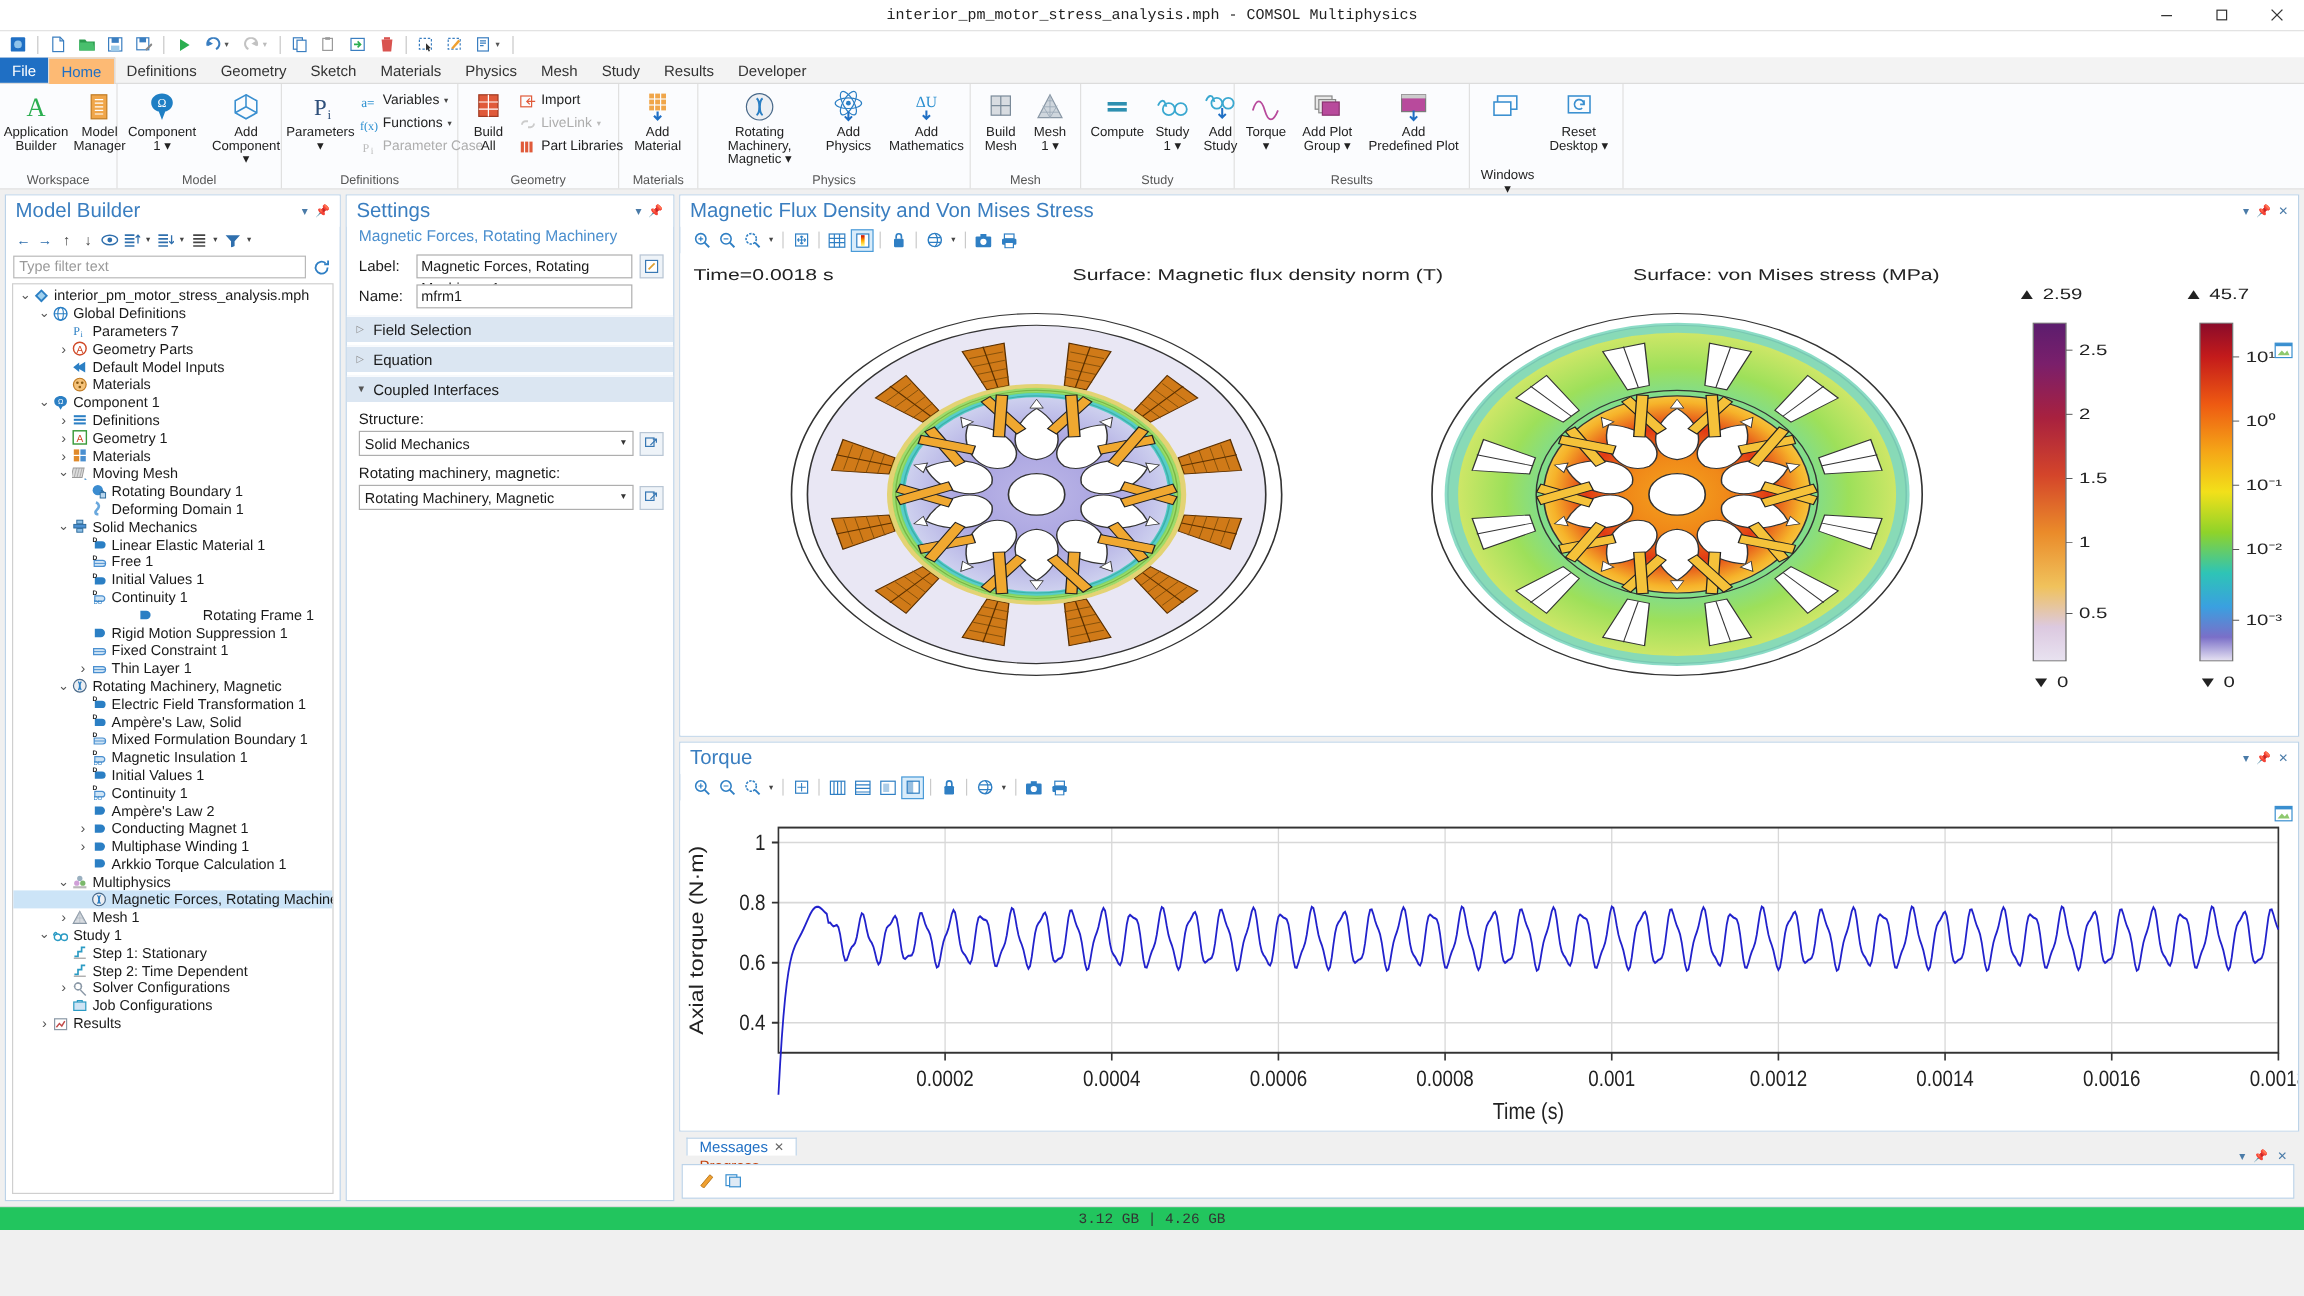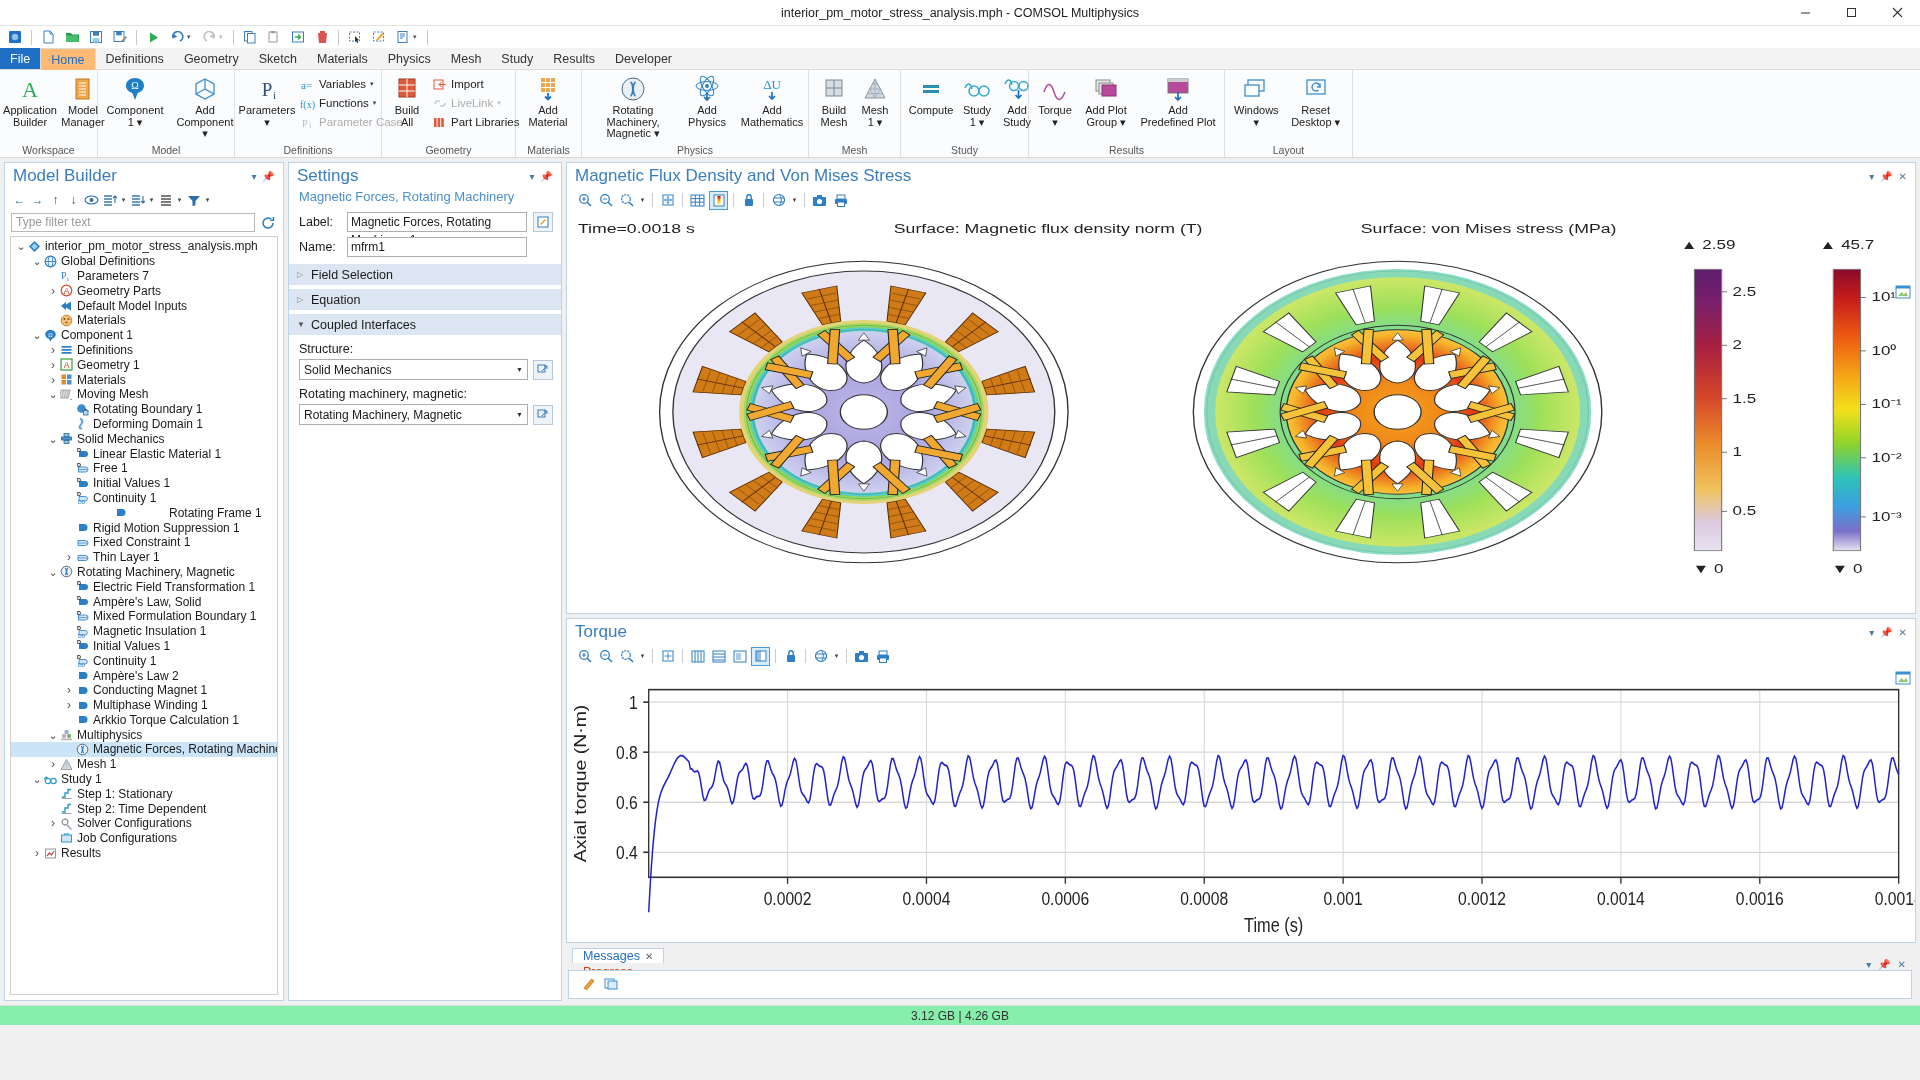--- a/index.html
+++ b/index.html
@@ -2,21 +2,21 @@
 <html><head>
 <meta charset="utf-8">
 <style>
   * { box-sizing: border-box; margin:0; padding:0; }
   body { width:1920px; height:1080px; overflow:hidden;
          font-family:"Liberation Sans", sans-serif; font-size:13px; color:#1a1a1a;
          background:#f0f0f0; }
 
   
   .titlebar { height:26px; background:#ffffff; display:flex; align-items:center;
-              position:relative; border-bottom:1px solid #e3e3e3; }
+              position:relative; border-bottom:1px solid #e3e3e3;font-family:Liberation Mono, monospace; }
   .titlebar .title { position:absolute; left:0; right:0; text-align:center;
                      font-size:12.5px; color:#222; }
   .winbtns { margin-left:auto; display:flex; height:26px; z-index:2; }
   .winbtn { width:46px; height:26px; display:flex; align-items:center; justify-content:center;
             font-size:13px; color:#333; }
 
   
   .qat { height:22px; background:#ffffff; display:flex; align-items:center;
          gap:2px; padding-left:4px; }
   .qicon { width:22px; height:20px; display:flex; align-items:center;
@@ -132,23 +132,23 @@
               gap:1px;flex-direction:column; }
   .msg-tab { display:flex; align-items:center; gap:5px; padding:0 10px;
              font-size:12.5px; border:1px solid transparent; color:#c2410c; }
   .msg-tab.active { background:#fff; border:1px solid #bcd3e8; border-bottom:none;
                     color:#1f6fc4; }
   .msg-x { font-size:10px; color:#666; }
   .msg-toolbar { height:24px; display:flex; align-items:center; gap:4px;
                  padding-left:10px; border-top:1px solid #dde8f2; }
 
   
-  .status { height:20px; background:#86efac; display:flex; align-items:center;
+  .status { height:20px; background:#22c55e; display:flex; align-items:center;
             justify-content:center; font-size:12px; color:#333;
-            border-top:1px solid #dcdcdc; }
+            border-top:1px solid #dcdcdc;font-family:Liberation Mono, monospace; }
 
   svg { display:block; }
 </style>
 </head>
 <body>
 
 <div class="titlebar">
   <div class="title">interior_pm_motor_stress_analysis.mph - COMSOL Multiphysics</div>
   <div class="winbtns">
     <div class="winbtn">
@@ -584,21 +584,21 @@
             </svg>
         </div>
         <div class="lbl"><span>Add</span><br><span>Predefined Plot</span></div>
       </div>
     </div>
     <div class="rgroup-label">Results</div>
   </div>
 
   <div class="rgroup" style="width:128px;">
     <div class="rgroup-items">
-      <div class="btn-big" style="min-width:54px;">
+      <div class="btn-big" style="min-width:54px;gap:36px;">
         <div class="ico">
           <svg width="28" height="26" viewBox="0 0 28 26">
               <rect x="6" y="4" width="16" height="11" fill="none" stroke="#3a8fd0" stroke-width="1.3"></rect>
               <rect x="3" y="9" width="14" height="11" fill="#fff" stroke="#3a8fd0" stroke-width="1.3"></rect>
             </svg>
         </div>
         <div class="lbl"><span>Windows</span><br><span>▾</span></div>
       </div>
       <div class="btn-big" style="min-width:62px;">
         <div class="ico">

